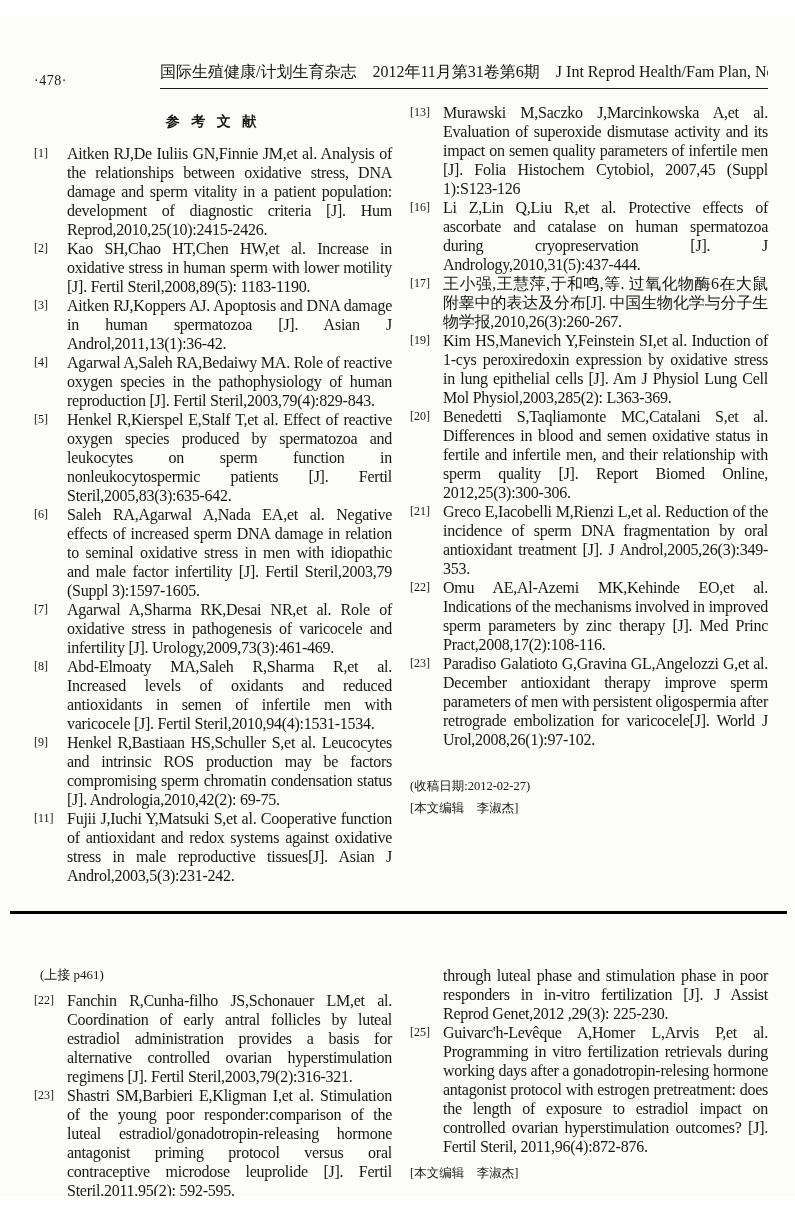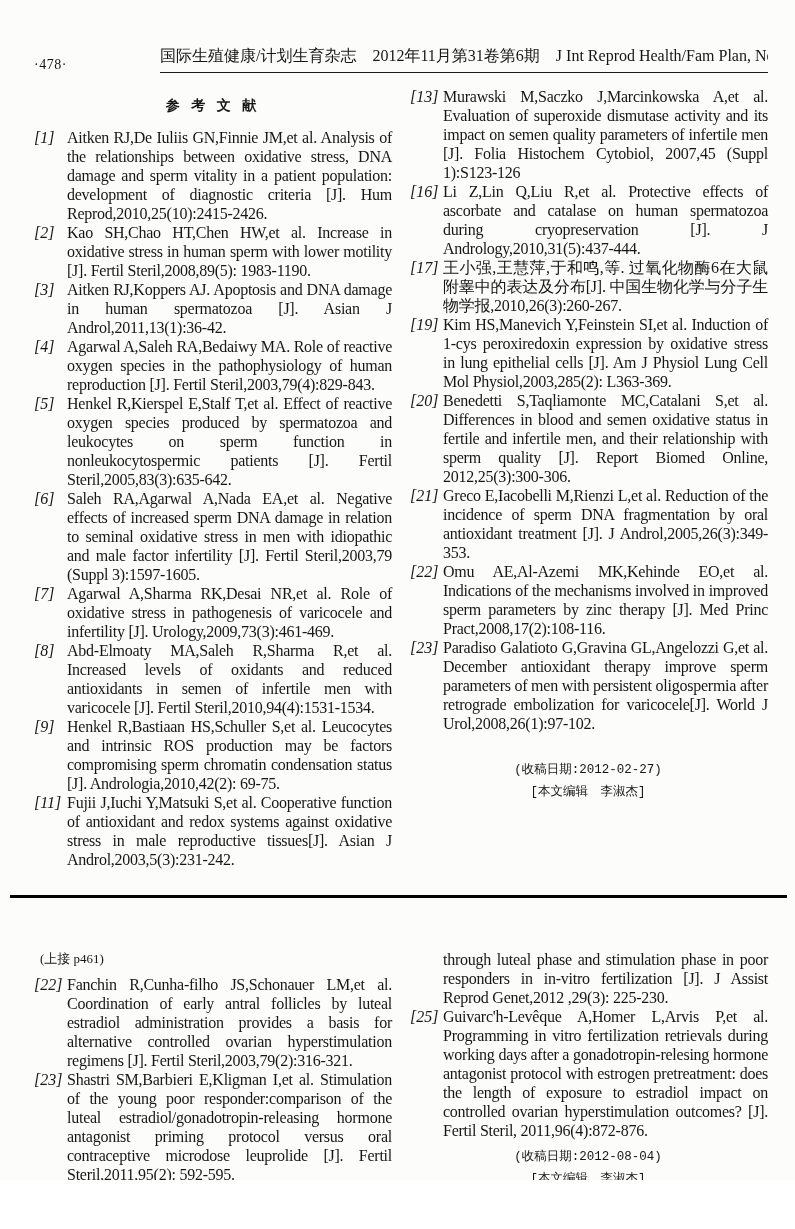--- a/index.html
+++ b/index.html
@@ -1,20 +1,20 @@
 <!DOCTYPE html>
 <html><head>
 <meta charset="utf-8">
 <style>
   html, body { margin: 0; padding: 0; background: #ffffff; }
   .page {
     position: relative;
     width: 795px;
     height: 1180px;
-    margin: 0 auto;
+    margin: 16px auto;
     background: #fcfcfa;
     color: #161616;
     font-family: "Liberation Serif", "DejaVu Serif", serif;
     overflow: hidden;
     box-sizing: border-box;
   }
   .page-header {
     display: flex;
     align-items: flex-end;
     padding: 46px 27px 0 34px;
@@ -41,38 +41,36 @@
   .refs-title {
     margin: 10px 0 13px 0;
     text-align: center;
     font-size: 14px;
     font-weight: bold;
     letter-spacing: 4px;
   }
   .ref { display: flex; align-items: flex-start; }
   .ref-num {
     flex: 0 0 33px;
-    font-size: 16px;
+    font-size: 12px;
     line-height: 19px;
-    font-style: italic;
   }
   .ref-text {
     flex: 1;
     font-size: 16px;
     line-height: 19px;
     letter-spacing: -0.25px;
     text-align: justify;
   }
   .meta {
     margin-top: 26px;
     padding-right: 2px;
-    text-align: center;
+    text-align: left;
     font-size: 12.5px;
     line-height: 22px;
-    font-family: Liberation Mono, monospace;
   }
   .meta-line { white-space: nowrap; }
   .section-divider {
     border: none;
     border-top: 3px solid #000;
     margin: 26px 8px 0 10px;
   }
   .continuation { padding-top: 52px; }
   .continued-from {
     font-size: 13px;
@@ -95,21 +93,21 @@
       <h2 class="refs-title">参 考 文 献</h2>
       <div class="ref-list">
 
           <div class="ref">
             <span class="ref-num">[1]</span>
             <span class="ref-text">Aitken RJ,De Iuliis GN,Finnie JM,et al. Analysis of the relationships between oxidative stress, DNA damage and sperm vitality in a patient population: development of diagnostic criteria [J]. Hum Reprod,2010,25(10):2415-2426.</span>
           </div>
 
           <div class="ref">
             <span class="ref-num">[2]</span>
-            <span class="ref-text">Kao SH,Chao HT,Chen HW,et al. Increase in oxidative stress in human sperm with lower motility [J]. Fertil Steril,2008,89(5): 1983-1190.</span>
+            <span class="ref-text">Kao SH,Chao HT,Chen HW,et al. Increase in oxidative stress in human sperm with lower motility [J]. Fertil Steril,2008,89(5): 1183-1190.</span>
           </div>
 
           <div class="ref">
             <span class="ref-num">[3]</span>
             <span class="ref-text">Aitken RJ,Koppers AJ. Apoptosis and DNA damage in human spermatozoa [J]. Asian J Androl,2011,13(1):36-42.</span>
           </div>
 
           <div class="ref">
             <span class="ref-num">[4]</span>
             <span class="ref-text">Agarwal A,Saleh RA,Bedaiwy MA. Role of reactive oxygen species in the pathophysiology of human reproduction [J]. Fertil Steril,2003,79(4):829-843.</span>
@@ -231,19 +229,18 @@
             <span class="ref-num"></span>
             <span class="ref-text">through luteal phase and stimulation phase in poor responders in in-vitro fertilization [J]. J Assist Reprod Genet,2012 ,29(3): 225-230.</span>
           </div>
 
           <div class="ref">
             <span class="ref-num">[25]</span>
             <span class="ref-text">Guivarc'h-Levêque A,Homer L,Arvis P,et al. Programming in vitro fertilization retrievals during working days after a gonadotropin-relesing hormone antagonist protocol with estrogen pretreatment: does the length of exposure to estradiol impact on controlled ovarian hyperstimulation outcomes?  [J]. Fertil Steril, 2011,96(4):872-876.</span>
           </div>
         </div>
       <div class="meta">
-        <div class="meta-line">(收稿日期:2012-08-04)</div>
         <div class="meta-line">[本文编辑　李淑杰]</div>
       </div>
     </div>
   </section>
 
 </div>
 
 </body></html>

